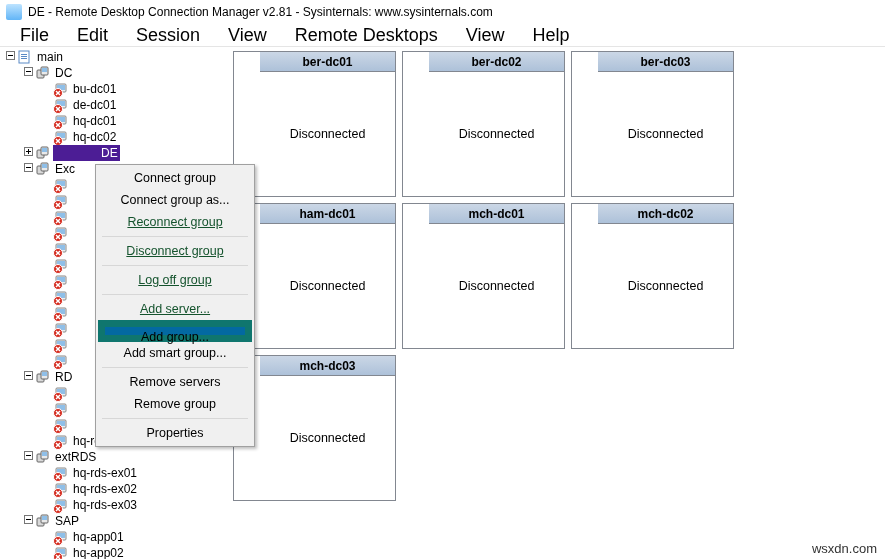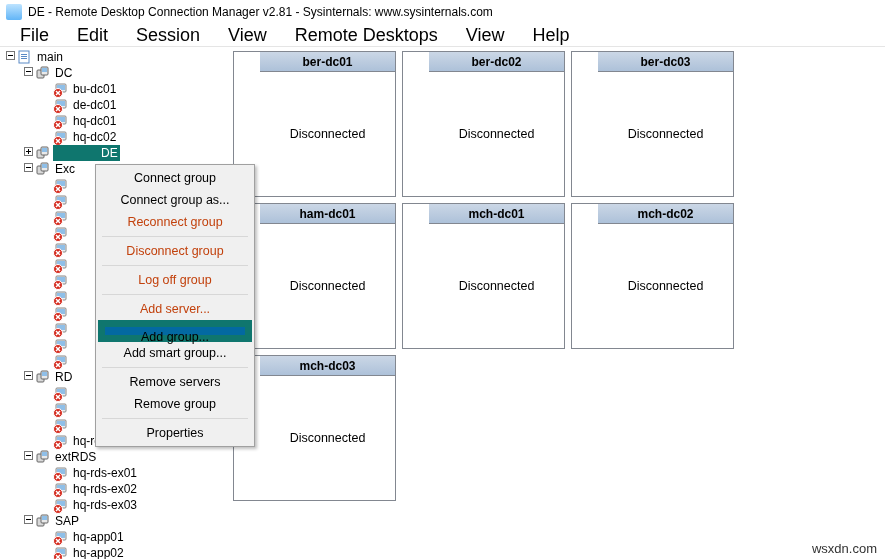--- a/index.html
+++ b/index.html
@@ -17,32 +17,32 @@
   .content { flex:1; padding:4px 6px; overflow:auto; }
 
   .tree { position:relative; }
   .row { height:16px; line-height:16px; display:flex; align-items:flex-start; white-space:nowrap; position:relative; }
   .row .indent { display:inline-block; height:16px; }
   .expander { width:12px; height:12px; display:inline-flex; align-items:center; justify-content:center; margin-right:1px; }
   .expander svg { width:9px; height:9px; }
   .empty-exp { width:12px; height:12px; display:inline-block; margin-right:1px; }
   .node-icon { width:16px; height:16px; display:inline-flex; align-items:center; justify-content:center; margin-right:2px; }
   .label { padding:0 2px; }
-  .label.selected { background:#0f766e; color:#fff;padding-left:48px; }
+  .label.selected { background:#4c1d95; color:#fff;padding-left:48px; }
 
   svg { overflow:visible; }
 
   .grid { display:flex; flex-wrap:wrap; gap:6px; align-content:flex-start; }
   .tile { width:163px; height:146px; border:1px solid #828790; background:#fff; display:flex; flex-direction:column;padding-left:26px; }
   .tile-head { height:20px; background:linear-gradient(#cbd7e6,#adc1d9); border-bottom:1px solid #828790; display:flex; align-items:center; justify-content:center; font-weight:700; font-size:12px; }
   .tile-body { flex:1; display:flex; align-items:center; justify-content:center; font-size:12.5px; color:#000; }
 
   .contextmenu { position:absolute; left:95px; top:164px; width:160px; background:#f0f0f0; border:1px solid #a0a0a0; box-shadow:2px 2px 3px rgba(0,0,0,.25); padding:2px; z-index:50;text-align:center; }
   .cm-item { height:22px; line-height:22px; padding:0 14px; font-size:12.5px; color:#000; cursor:default; }
-  .cm-item.disabled { color:#c2410c; }
+  .cm-item.disabled { color:#14532d;text-decoration:underline; }
   .cm-item.hovered { background:#0369a1; border:7px solid #0f766e; padding:0 13px; height:22px; line-height:20px; }
   .cm-sep { height:1px; margin:3px 4px; background:#d7d7d7; }
 
   .watermark { position:absolute; right:8px; bottom:3px; font-size:13px; color:#333; }
 
   ::-webkit-scrollbar { width:17px; }
   ::-webkit-scrollbar-track { background:#f1f1f1; }
   ::-webkit-scrollbar-thumb { background:#c1c1c1; }
   ::-webkit-scrollbar-button { display:block; height:17px; background:#f1f1f1; }
 </style>

